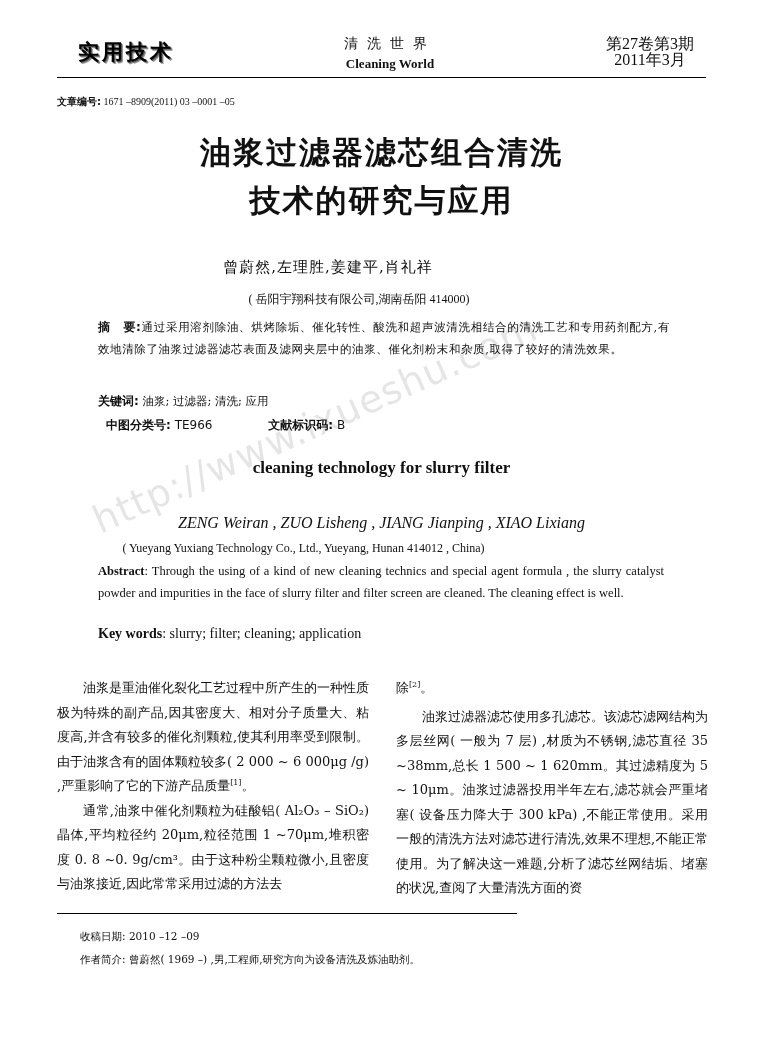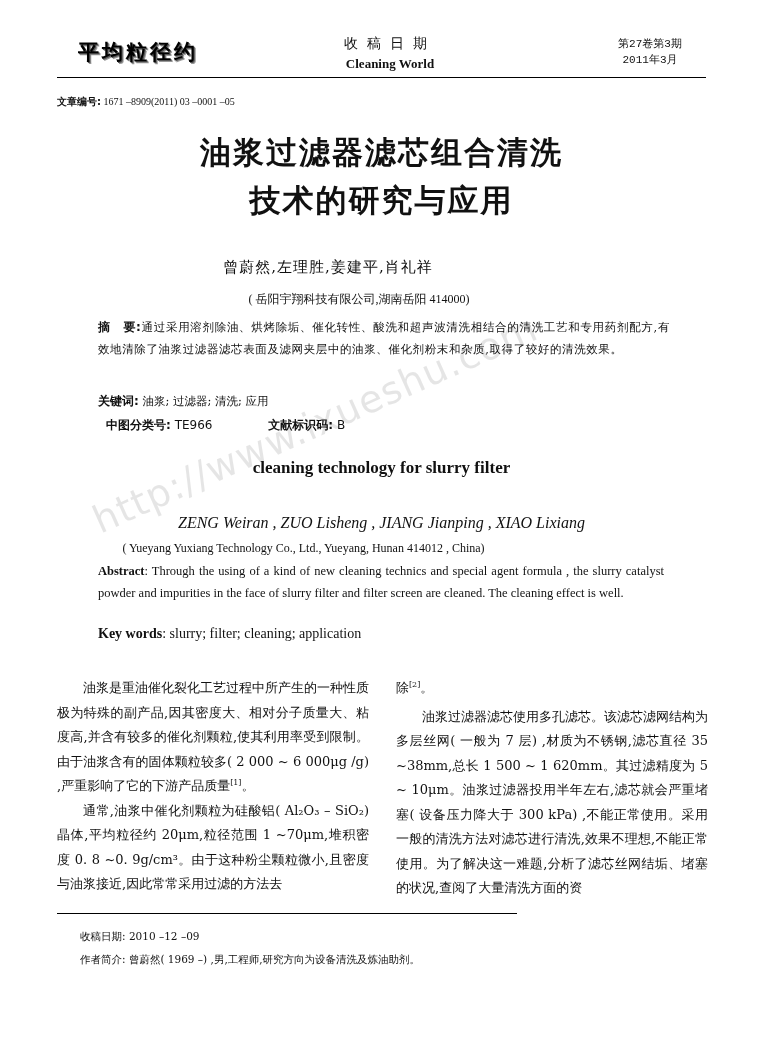--- a/index.html
+++ b/index.html
@@ -9,21 +9,21 @@
     }
     .abs { position: absolute; }
     
     .logo {
       left: 78px; top: 38px; font-size: 21px; font-weight: bold; letter-spacing: 3px;
       font-family: "DejaVu Serif", serif; color: #000;
       text-shadow: 1px 1px 0 #555, 2px 2px 0 #999;
     }
     .journal-cn { left: 330px; top: 35px; width: 120px; text-align: center; font-size: 14px; letter-spacing: 9px; font-family: "DejaVu Serif", serif; }
     .journal-en { left: 330px; top: 56px; width: 120px; text-align: center; font-size: 13px; font-weight: bold; font-family: "Liberation Serif", serif; }
-    .issue { left: 600px; top: 36px; width: 100px; text-align: center; font-size: 11px; font-family: Liberation Mono, monospace; }
+    .issue { left: 600px; top: 36px; width: 100px; text-align: center; font-size: 16px; font-family: Liberation Serif, serif; }
     .issue div { line-height: 16px; }
     .rule-top { left: 57px; top: 77px; width: 649px; height: 0; border-top: 1.5px solid #000; }
     .article-no { left: 57px; top: 95px; font-size: 10px; font-family: "Liberation Serif", serif; }
     .article-no b { font-family: "DejaVu Sans", sans-serif; font-weight: bold; font-size: 10px; }
     
     .title-cn { left: 0; top: 128px; width: 763px; text-align: center; font-family: "DejaVu Sans", sans-serif; font-weight: bold; font-size: 31px; line-height: 48px; letter-spacing: 2px; }
     .authors-cn { left: 0; top: 258px; width: 656px; text-align: center; font-size: 15px; letter-spacing: 1px; }
     .affil-cn { left: 0; top: 291px; width: 718px; text-align: center; font-size: 12px; font-family: "Liberation Serif", serif; }
     .abstract-cn { left: 98px; top: 316px; width: 572px; font-size: 11.5px; line-height: 22px; text-align: justify; letter-spacing: 0.6px; }
     .lbl { font-family: "DejaVu Sans", sans-serif; font-weight: bold; font-size: 12px; }
@@ -50,22 +50,22 @@
     .fn2 { top: 953px; }
     
     .watermark {
       left: 95px; top: 500px; font-family: "DejaVu Sans", sans-serif; font-size: 38px; color: rgba(0,0,0,0.10);
       transform: rotate(-24deg); transform-origin: left center; white-space: nowrap; letter-spacing: 1px;
     }
   </style>
 </head>
 <body>
 
-<div class="abs logo">平均粒径约</div>
-<div class="abs journal-cn">收稿日期</div>
+<div class="abs logo">实用技术</div>
+<div class="abs journal-cn">清洗世界</div>
 <div class="abs journal-en">Cleaning World</div>
 <div class="abs issue">
   <div>第27卷第3期</div>
   <div>2011年3月</div>
 </div>
 <div class="abs rule-top"></div>
 
 <div class="abs article-no">
   <b>文章编号:</b>
   <span>1671 –8909(2011) 03 –0001 –05</span>

